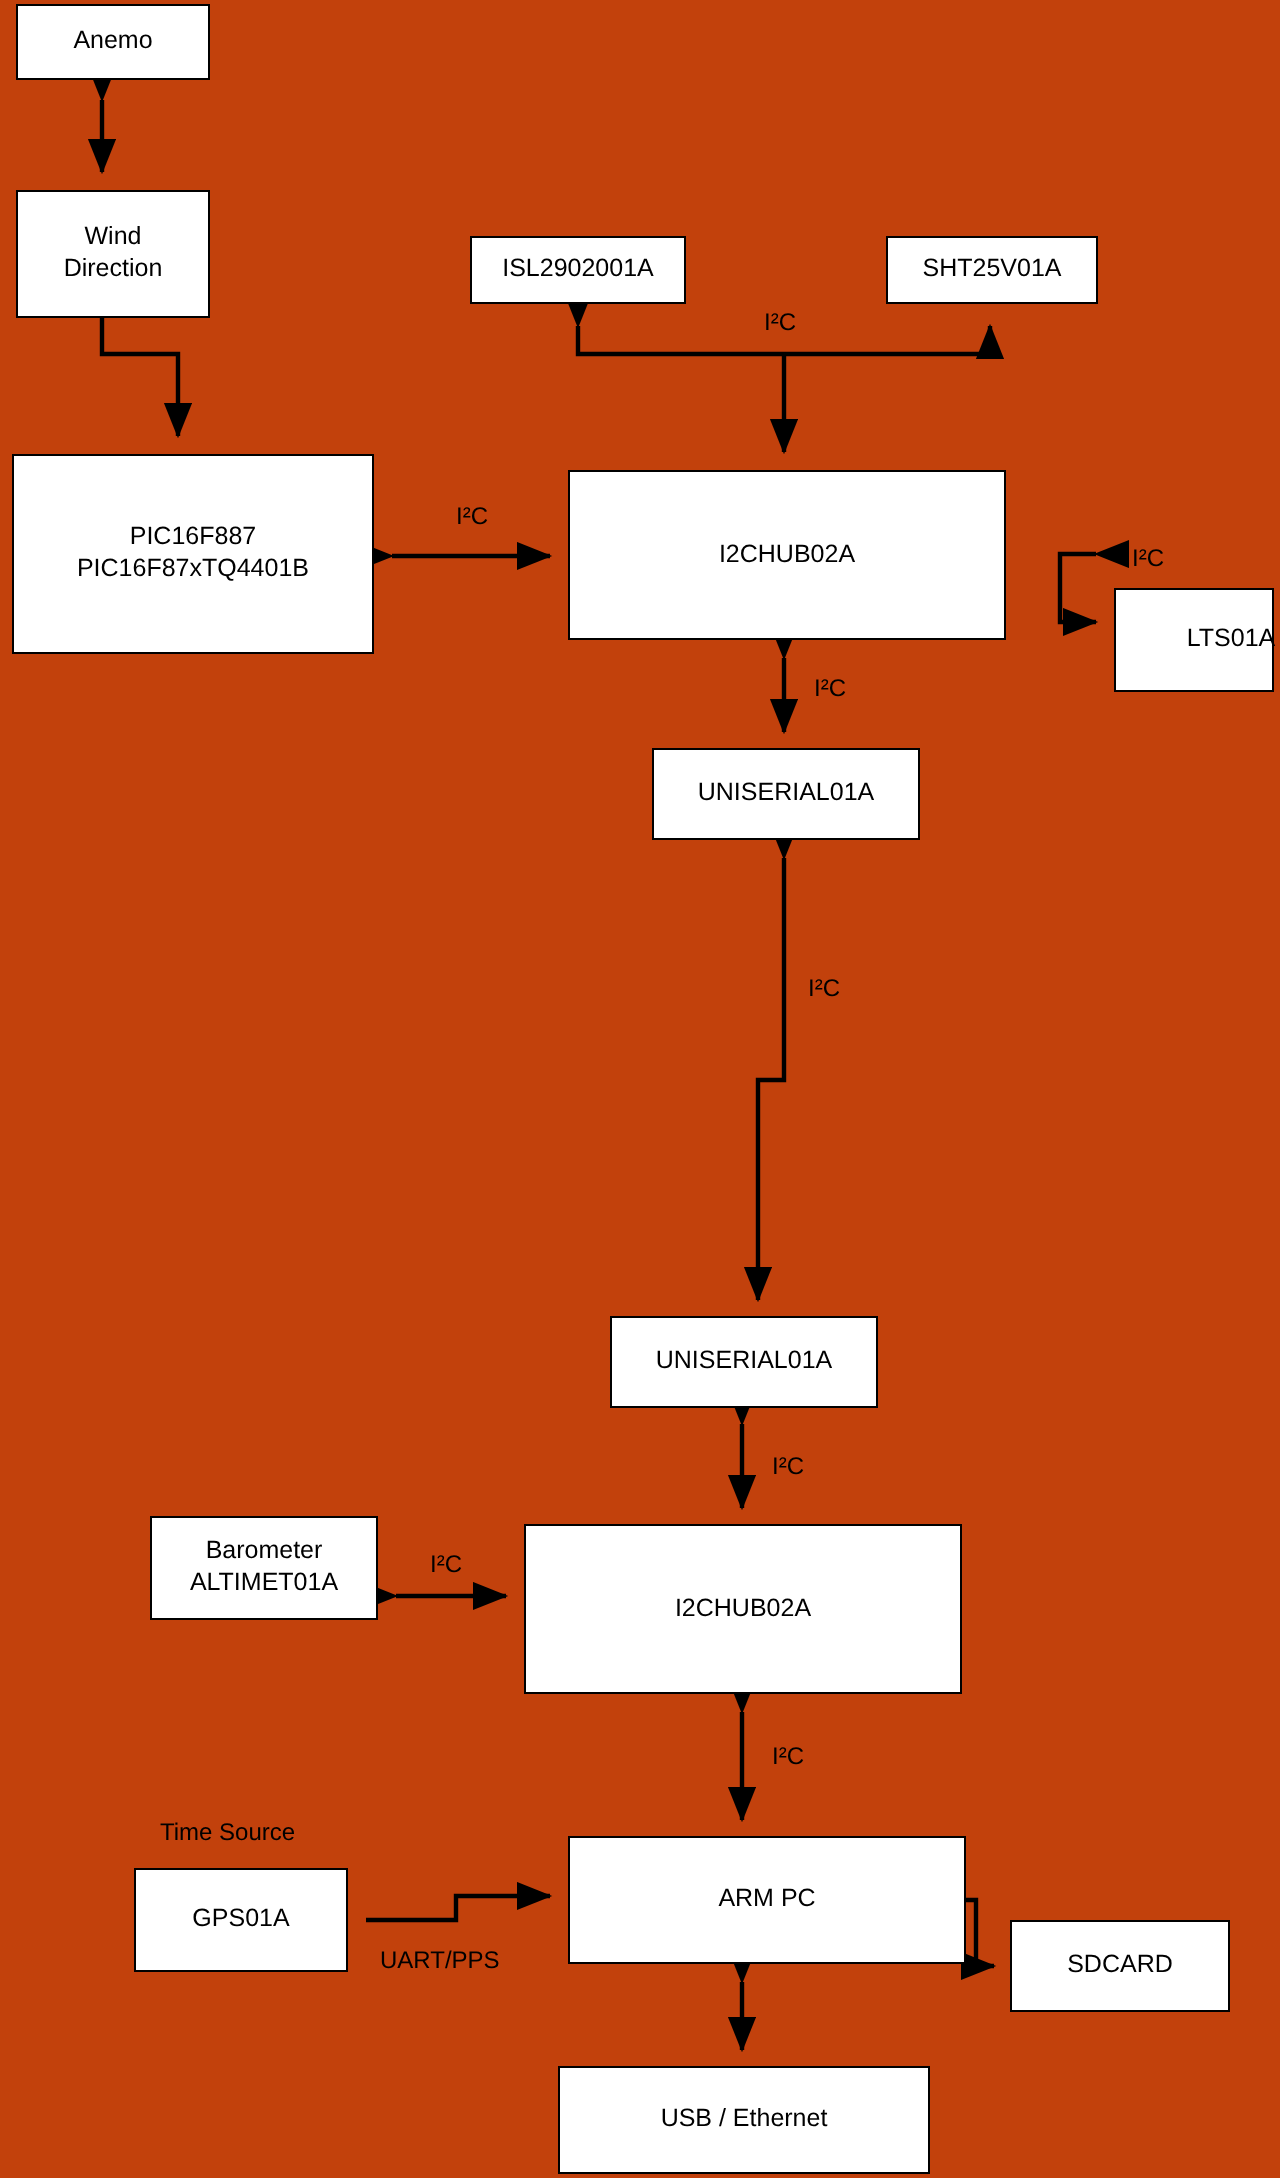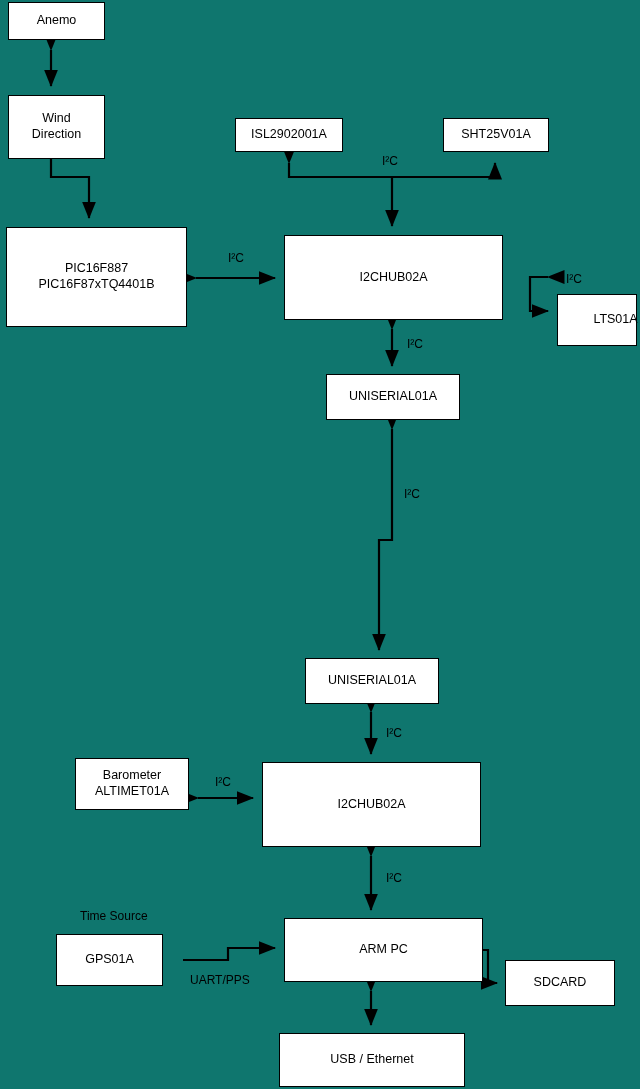--- a/index.html
+++ b/index.html
@@ -7,21 +7,21 @@
     padding: 0;
     background: #ffffff;
   }
   body {
     font-family: "Liberation Sans", sans-serif;
   }
   #canvas {
     position: relative;
     width: 640px;
     height: 1089px;
-    background: #0f766e;
+    background: #c2410c;
     overflow: hidden;
   }
   .node {
     position: absolute;
     box-sizing: border-box;
     border: 1.6px solid #000000;
     background: #ffffff;
     display: flex;
     align-items: center;
     justify-content: center;
@@ -105,21 +105,21 @@
 PIC16F87xTQ4401B</span></div>
   <div class="node" style="left:235px;top:118px; width:108px; height:34px;"><span>ISL2902001A</span></div>
   <div class="node" style="left:443px;top:118px; width:106px; height:34px;"><span>SHT25V01A</span></div>
   <div class="node" style="left:284px;top:235px; width:219px; height:85px;"><span>I2CHUB02A</span></div>
   <div class="node" style="left:557px;top:294px; width:80px;  height:52px;padding-left:37px;"><span>LTS01A</span></div>
   <div class="node" style="left:326px;top:374px; width:134px; height:46px;"><span>UNISERIAL01A</span></div>
   <div class="node" style="left:305px;top:658px; width:134px; height:46px;"><span>UNISERIAL01A</span></div>
   <div class="node" style="left:262px;top:762px; width:219px; height:85px;"><span>I2CHUB02A</span></div>
   <div class="node" style="left:75px; top:758px; width:114px; height:52px;"><span>Barometer
 ALTIMET01A</span></div>
-  <div class="node" style="left:56px; top:934px; width:107px; height:52px;"><span>GPS01A</span></div>
+  <div class="node" style="left:67px; top:934px; width:107px; height:52px;"><span>GPS01A</span></div>
   <div class="node" style="left:284px;top:918px; width:199px; height:64px;"><span>ARM PC</span></div>
   <div class="node" style="left:505px;top:960px; width:110px; height:46px;"><span>SDCARD</span></div>
   <div class="node" style="left:279px;top:1033px;width:186px; height:54px;"><span>USB / Ethernet</span></div>
 
   <div class="edge-label" style="left:382px; top:154px;">I²C</div>
   <div class="edge-label" style="left:228px; top:251px;">I²C</div>
   <div class="edge-label" style="left:566px; top:272px;">I²C</div>
   <div class="edge-label" style="left:407px; top:337px;">I²C</div>
   <div class="edge-label" style="left:404px; top:487px;">I²C</div>
   <div class="edge-label" style="left:386px; top:726px;">I²C</div>

